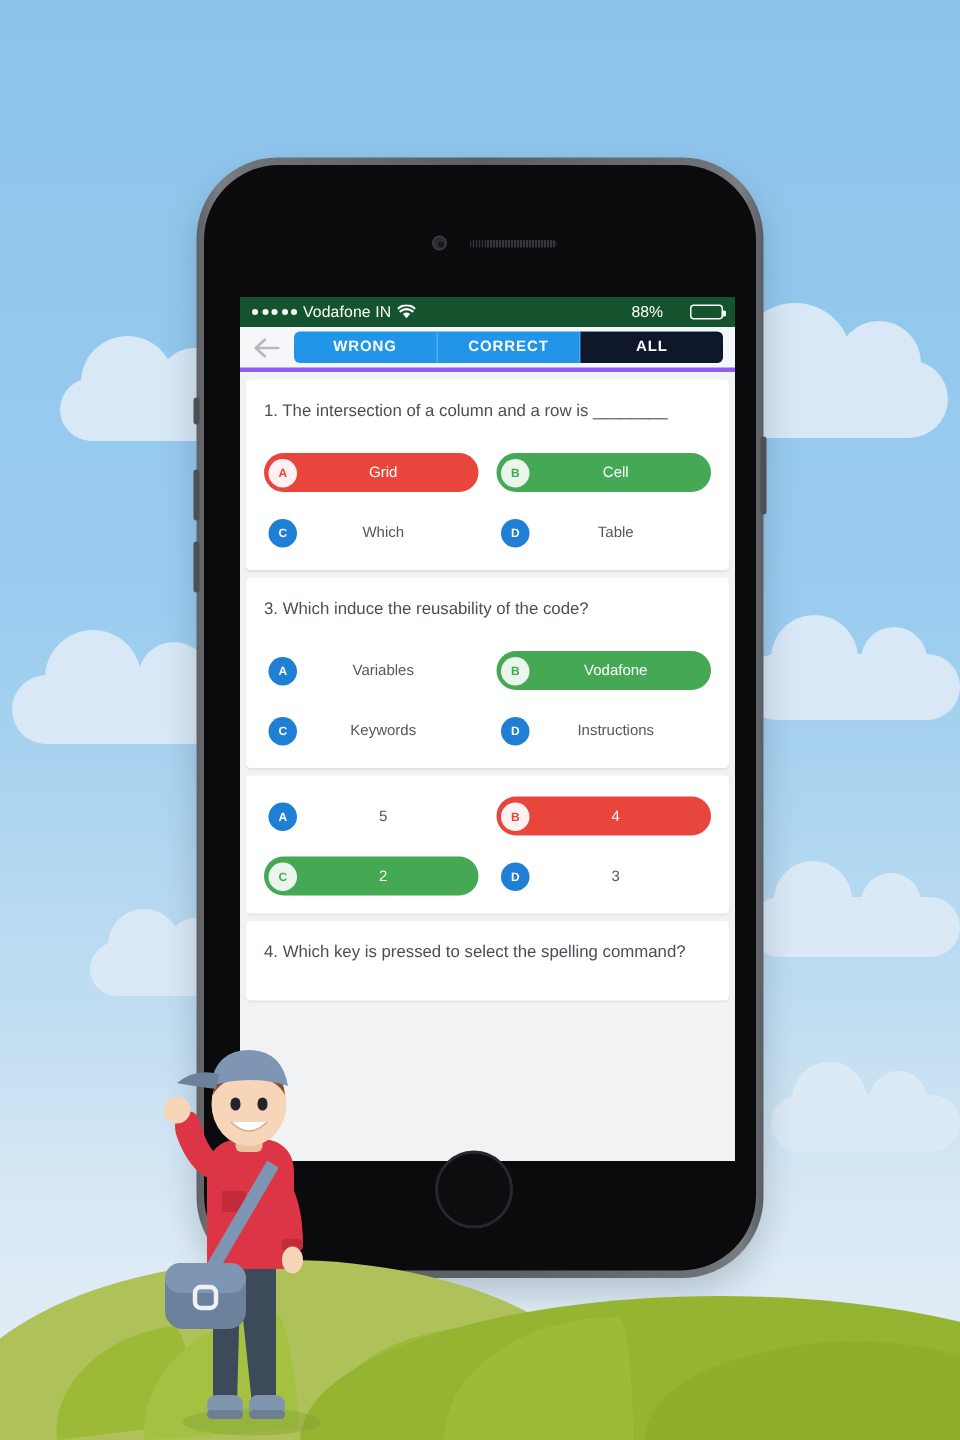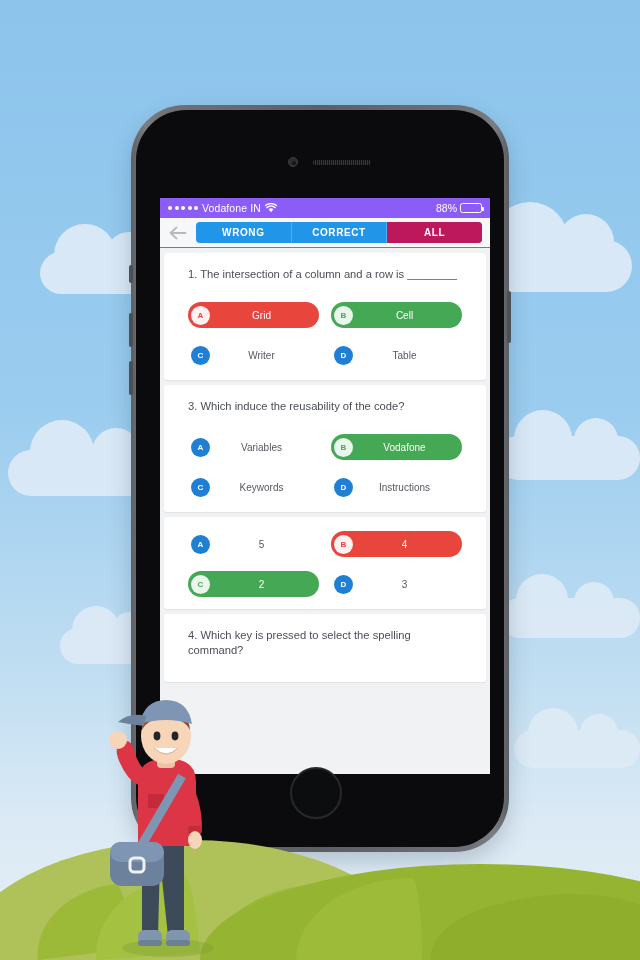--- a/index.html
+++ b/index.html
@@ -111,71 +111,71 @@
   }
 
   
   .screen {
     position: absolute; left: 24px; top: 88px; width: 330px; height: 576px;
     background: #F1F2F4; overflow: hidden;
   }
 
   
   .statusbar {
-    height: 20px; background: #8b5cf6; color: #fff;
+    height: 20px; background: #14532d; color: #fff;
     display: flex; align-items: center; padding: 0 8px;
     font-size: 10.5px; font-weight: bold; position: relative; justify-content: center;
   }
   .sb-left { display: flex; align-items: center; gap: 4px; }
   .dots { display: flex; gap: 2.5px; align-items: center; }
   .dots i { width: 4px; height: 4px; border-radius: 50%; background: #fff; display: block; }
   .carrier { font-size: 10.5px; font-weight: normal; letter-spacing: .1px; }
   .wifi { width: 12px; height: 10px; position: relative; }
   .sb-time {
     position: absolute; left: 0; right: 0; text-align: center;
     font-size: 11px; font-weight: bold;
   }
-  .sb-right { margin-left: auto; display: flex; align-items: center; gap: 3px; }
+  .sb-right { margin-left: auto; display: flex; align-items: center; gap: 18px; }
   .batt-pct { font-size: 10.5px; font-weight: normal; }
   .batt {
     width: 22px; height: 10px; border: 1px solid #fff; border-radius: 2.5px;
     position: relative; padding: 1px;
   }
   .batt::after {
     content:""; position:absolute; right:-3px; top:3px; width:2px; height:4px;
     background:#fff; border-radius:0 1px 1px 0;
   }
   .batt-fill { height: 100%; background: #fff; border-radius: 1px; }
 
   
   .navbar {
     height: 30px; background: #F6F7F8;
     display: flex; align-items: center; padding: 0 8px; gap: 8px;
-    border-bottom: 1px solid #8b5cf6;
+    border-bottom: 3px solid #8b5cf6;
   }
   .back-arrow {
     width: 20px; height: 20px; display:flex; align-items:center; justify-content:center;
     cursor: pointer;
   }
   .segmented {
     flex: 1; display: flex; height: 21px; border-radius: 4px; overflow: hidden;
     background: #2196E8;
   }
   .seg {
     flex: 1; display: flex; align-items: center; justify-content: center;
     color: #fff; font-size: 10px; font-weight: bold; letter-spacing: .6px;
     border-right: 1px solid #52ACEE; cursor: pointer;
   }
   .seg:last-child { border-right: none; }
-  .seg.active { background: #be185d; }
+  .seg.active { background: #0f172a; }
 
   
   .content { height: 526px; overflow: hidden; padding-top: 0; }
   .qcard {
-    background: #fff; margin: 5px 4px; border-radius: 3px; padding: 14px 24px 12px;
+    background: #fff; margin: 5px 4px; border-radius: 3px; padding: 14px 12px 12px;
     box-shadow: 0 1px 1.5px rgba(0,0,0,.07);
   }
   .qtext {
     font-size: 11.2px; color: #4A4E55; line-height: 1.35; margin-bottom: 20px;
   }
   .opts { display: grid; grid-template-columns: 1fr 1fr; gap: 14px 12px; }
   .opt {
     display: flex; align-items: center; height: 26px; border-radius: 13px;
     padding-left: 3px; cursor: pointer;
   }
@@ -273,21 +273,21 @@
                 <div class="opt wrong">
                   <span class="badge">A</span>
                   <span class="olabel">Grid</span>
                 </div>
                 <div class="opt correct">
                   <span class="badge">B</span>
                   <span class="olabel">Cell</span>
                 </div>
                 <div class="opt ">
                   <span class="badge">C</span>
-                  <span class="olabel">Writer</span>
+                  <span class="olabel">Which</span>
                 </div>
                 <div class="opt ">
                   <span class="badge">D</span>
                   <span class="olabel">Table</span>
                 </div>
               </div>
             </div>
             <div class="qcard">
               <div class="qtext">3. Which induce the reusability of the code?</div>
               <div class="opts">

